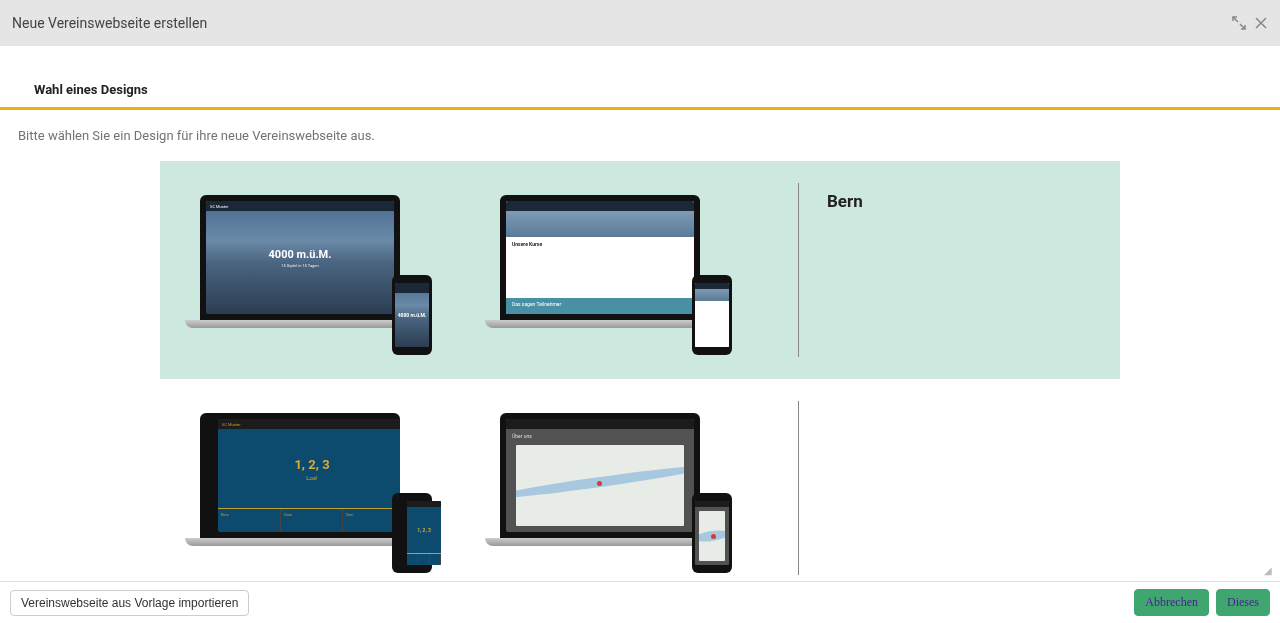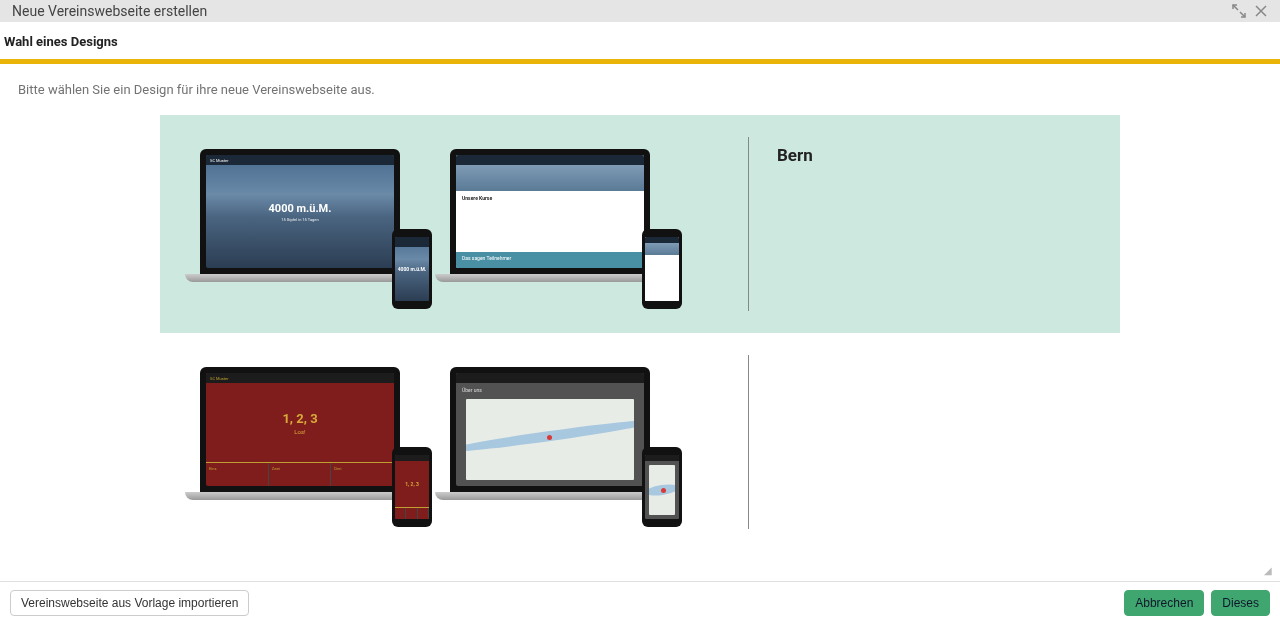--- a/index.html
+++ b/index.html
@@ -1,20 +1,20 @@
 <!DOCTYPE html>
 <html><head>
   <meta charset="utf-8">
   <style>
     * { box-sizing: border-box; margin: 0; padding: 0; }
     body { font-family: -apple-system, BlinkMacSystemFont, "Segoe UI", Roboto, sans-serif; background: #fff; width: 1280px; height: 623px; overflow: hidden; position: relative; }
     
     .modal-header {
       background: #e5e5e5;
-      height: 22px;
+      height: 46px;
       display: flex;
       align-items: center;
       justify-content: space-between;
       padding: 0 12px;
     }
     .modal-title {
       font-size: 14px;
       color: #444;
       font-weight: 400;
     }
@@ -27,22 +27,23 @@
       width: 14px;
       height: 14px;
       color: #888;
       display: flex;
       align-items: center;
       justify-content: center;
       cursor: pointer;
     }
     
     .subheader {
-      padding: 12px 18px 10px 4px;
-      border-bottom: 5px solid #eab308;
+      padding: 12px 18px 10px 34px;
+      border-bottom: 3px solid #eab308;
+      margin-top: 24px;
     }
     .subheader-title {
       font-size: 13px;
       font-weight: 700;
       color: #222;
     }
     
     .content {
       padding: 18px;
       height: calc(623px - 34px - 37px - 42px);
@@ -63,20 +64,21 @@
       align-items: stretch;
       padding: 22px 0;
       min-height: 218px;
       cursor: pointer;
     }
     .design-card.selected {
       background: #cde8de;
     }
     .previews {
       display: flex;
+      gap: 50px;
       padding: 0 40px;
       align-items: center;
     }
     .preview-cell {
       width: 250px;
       height: 170px;
       position: relative;
     }
     
     
@@ -167,24 +169,25 @@
       height: 16px; background: #4a90a4; padding: 3px 6px;
       font-size: 5px; color: #fff;
     }
     .bern-list .phone-inner { background:#fff; display:flex; flex-direction:column; }
     .bern-list .phone-inner .pnav{height:6px;background:#1a2838;}
     .bern-list .phone-inner .pstrip{height:12px;background:linear-gradient(#7f9bb5,#5a7a96);}
     .bern-list .phone-inner .pbody{flex:1;background:#fff;}
     
     
     .berlin-hero .laptop-inner, .berlin-hero .phone-inner {
-      background: #7f1d1d;
+      background: #0c4a6e;
       display: flex; flex-direction: column; align-items: stretch;
       color: #e0b040;
       position: relative;
+      margin-left: 12px;
     }
     .berlin-hero .nav {
       height: 10px; background: #1c1c1c;
       font-size: 4px; color: #c0a030; padding: 0 4px; display:flex; align-items:center;
     }
     .berlin-hero .hero-body {
       flex: 1; display: flex; flex-direction: column; align-items: center; justify-content: center;
     }
     .berlin-hero .hero-text { font-size: 13px; font-weight: 700; color: #d9a93a; }
     .berlin-hero .hero-sub { font-size: 6px; color: #d9a93a; margin-top: 2px; }
@@ -258,21 +261,22 @@
       padding: 5px 10px;
       border-radius: 4px;
       border: 1px solid #ccc;
       background: #fff;
       color: #333;
       cursor: pointer;
     }
     .btn-primary {
       background: #3fa670;
       border-color: #3fa670;
-      color: #0f172a;
+      color: #4c1d95;
+      font-family: Liberation Serif, serif;
     }
     .footer-right { display: flex; gap: 7px; }
     
     .resize-handle {
       position: absolute;
       right: 6px;
       bottom: 48px;
       width: 10px; height: 10px;
       color: #bbb;
       font-size: 10px;

